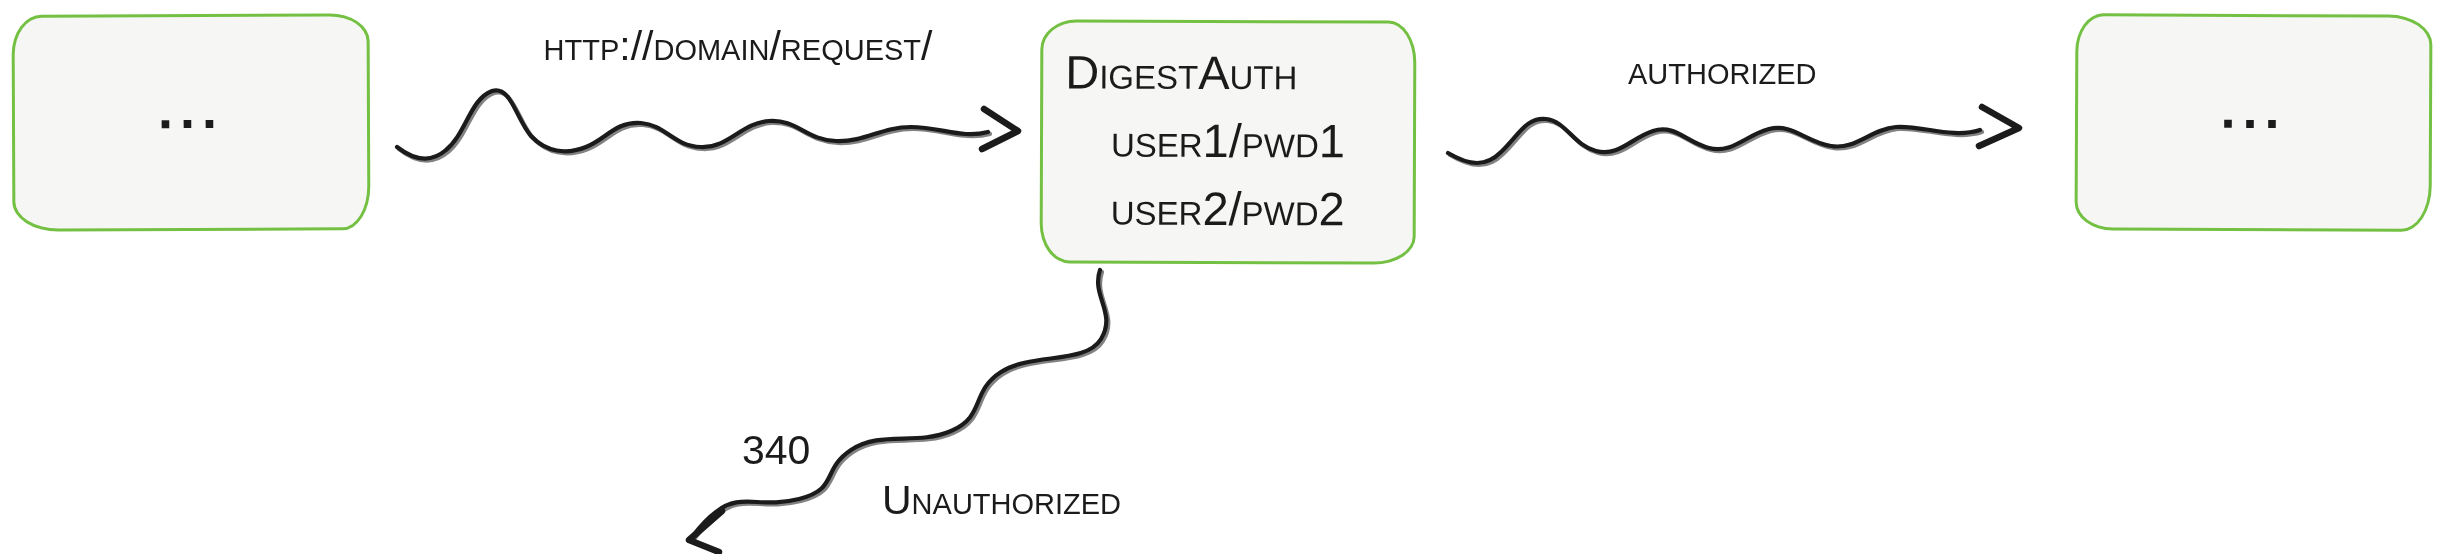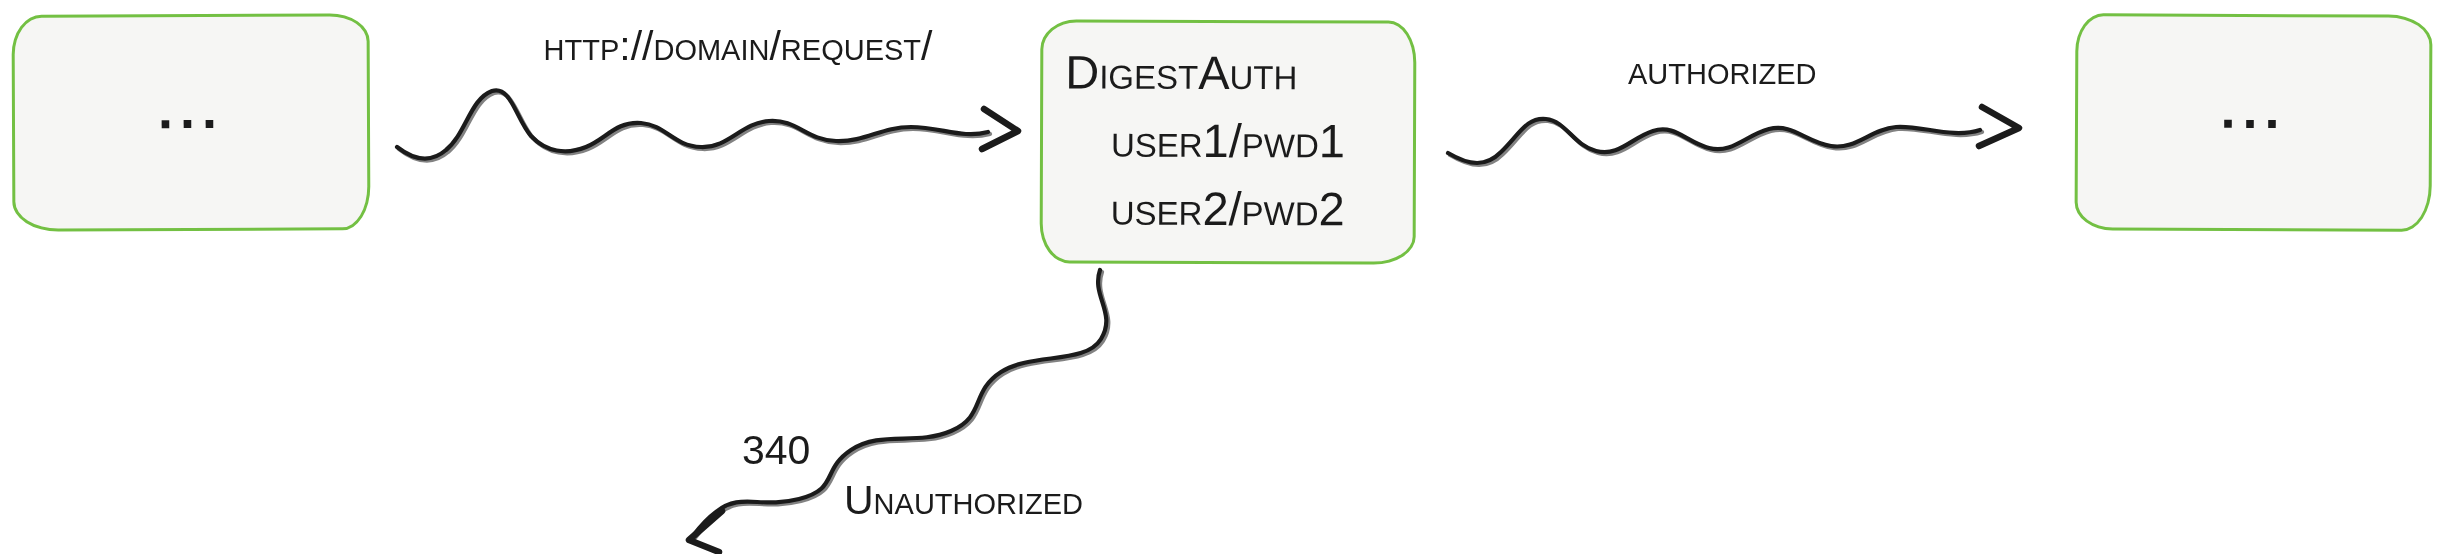--- a/index.html
+++ b/index.html
@@ -64,21 +64,21 @@
   }
   .edge-label{
     position:absolute;
     font-variant:small-caps;
     font-size:41px;line-height:1.1;
     white-space:nowrap;
   }
   .lbl-request{left:483px;top:24px;width:510px;text-align:center;}
   .lbl-authorized{left:1628px;top:48px;width:255px;text-align:left;}
   .lbl-401{left:742px;top:428px;}
-  .lbl-unauthorized{left:844px;top:478px;}
+  .lbl-unauthorized{left:882px;top:478px;}
 </style>
 </head>
 <body>
 
 <div class="canvas">
 
   <svg class="arrow-layer" viewBox="0 0 2445 554" xmlns="http://www.w3.org/2000/svg">
 
     <path id="p-request" class="arrow" d="M397,147 C415,161 431,163 446,150 C466,134 470,99 492,91 C511,85 516,119 531,136 C546,152 566,155 586,147 C606,139 616,121 641,123 C666,125 673,146 701,147 C729,148 741,123 769,121 C797,119 806,140 836,141 C866,142 881,127 911,127 C941,127 962,139 988,132"></path>
     <use href="#p-request" class="arrow echo"></use>

